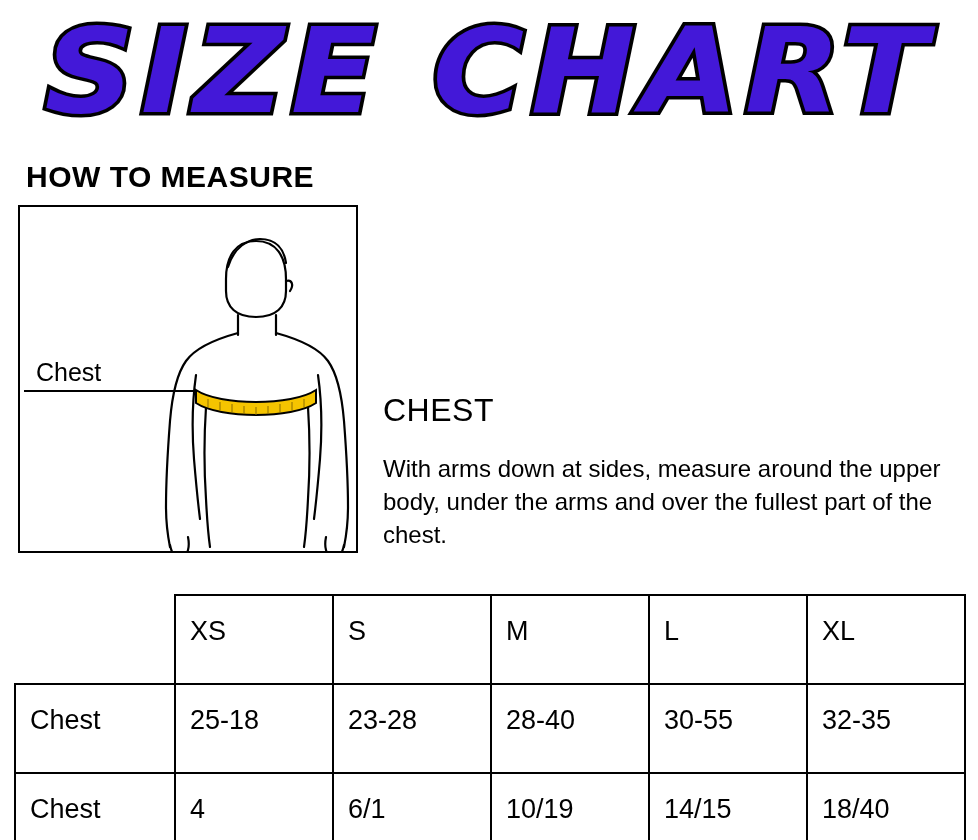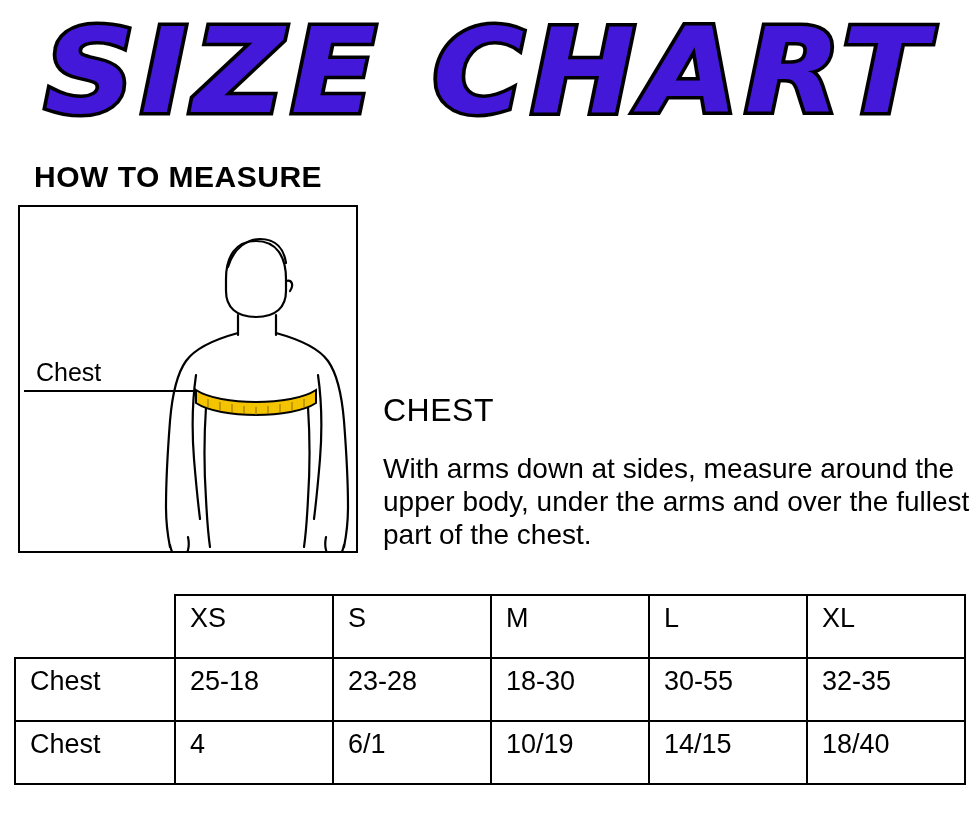--- a/index.html
+++ b/index.html
@@ -37,21 +37,21 @@
     paint-order: stroke fill;
     text-transform: uppercase;
     white-space: nowrap;
     transform: scaleX(1.06);
     transform-origin: center center;
   }
 
   
   .how-to {
     position: absolute;
-    left: 34px;
+    left: 26px;
     top: 160px;
     font-size: 30px;
     font-weight: bold;
     letter-spacing: 0.5px;
     font-family: "Liberation Sans", sans-serif;
   }
 
   
   .figure-box {
     position: absolute;
@@ -84,38 +84,38 @@
     top: 392px;
     font-size: 32px;
     letter-spacing: 0.5px;
     font-family: "Liberation Sans", sans-serif;
   }
   .desc-body {
     position: absolute;
     left: 383px;
     top: 452px;
     width: 590px;
-    font-size: 28px;
+    font-size: 24px;
     line-height: 33px;
     font-family: "Liberation Sans", sans-serif;
   }
 
   
   .size-table {
     position: absolute;
     left: 14px;
     top: 594px;
     width: 950px;
     border-collapse: collapse;
     table-layout: fixed;
     font-size: 27px;
     font-family: "Liberation Sans", sans-serif;
   }
   .size-table td {
-    height: 63px;
+    height: 89px;
     border: 2px solid #000000;
     padding: 0 0 16px 14px;
     vertical-align: middle;
     box-sizing: border-box;
   }
   .size-table col.c0 { width: 160px; }
   .size-table col.cx { width: 158px; }
   .size-table tr.head td.blank-left,
   .size-table tr td.blank-left {
     border-left: none;
@@ -200,21 +200,21 @@
       <td>XS</td>
       <td>S</td>
       <td>M</td>
       <td>L</td>
       <td>XL</td>
     </tr>
     <tr class="row">
       <td class="label-cell">Chest</td>
       <td>25-18</td>
       <td>23-28</td>
-      <td>18-30</td>
+      <td>28-40</td>
       <td>30-55</td>
       <td>32-35</td>
     </tr>
     <tr class="row">
       <td class="label-cell">Chest</td>
       <td>4</td>
       <td>6/1</td>
       <td>10/19</td>
       <td>14/15</td>
       <td>18/40</td>

